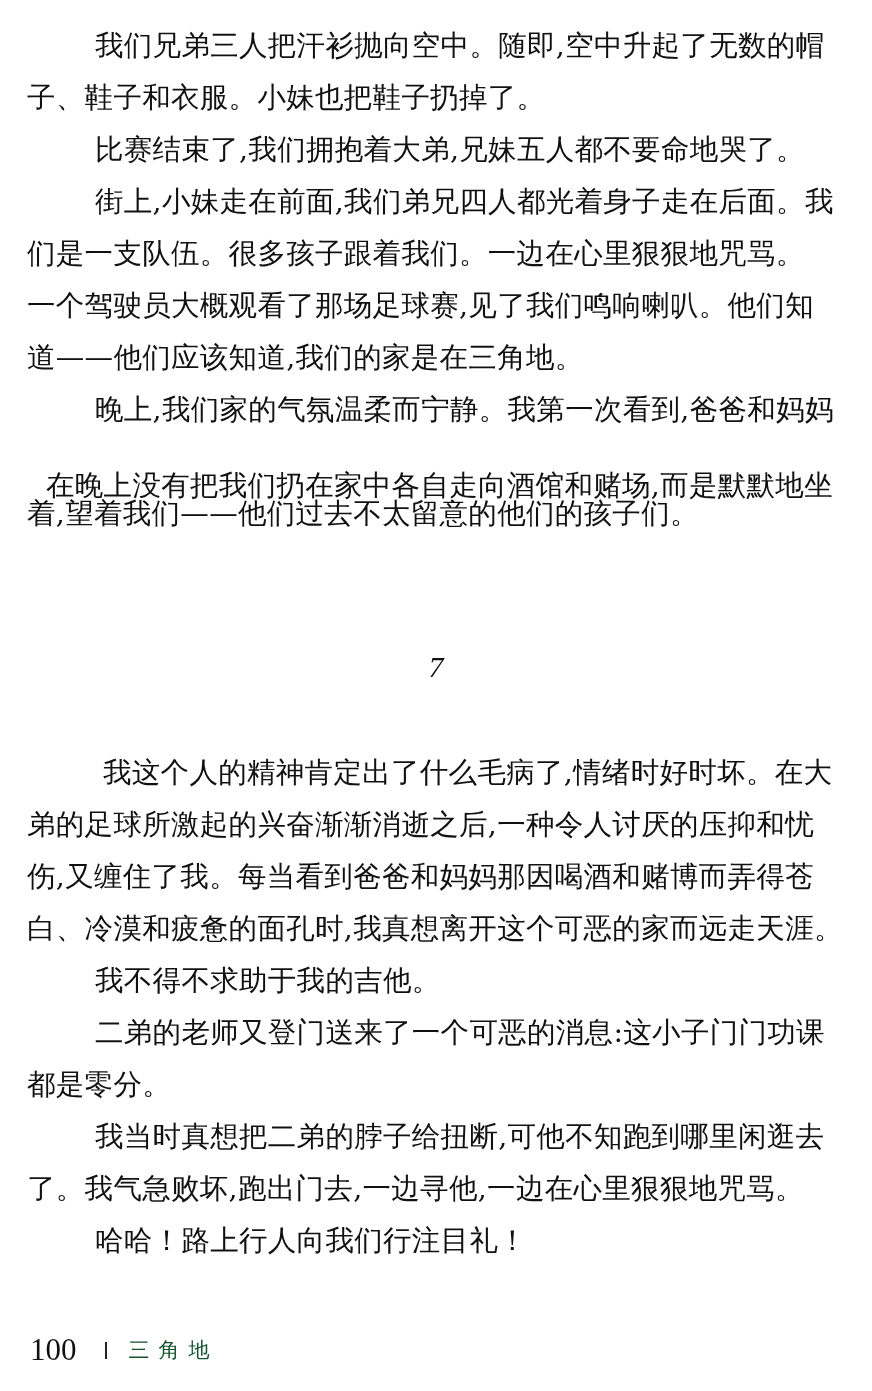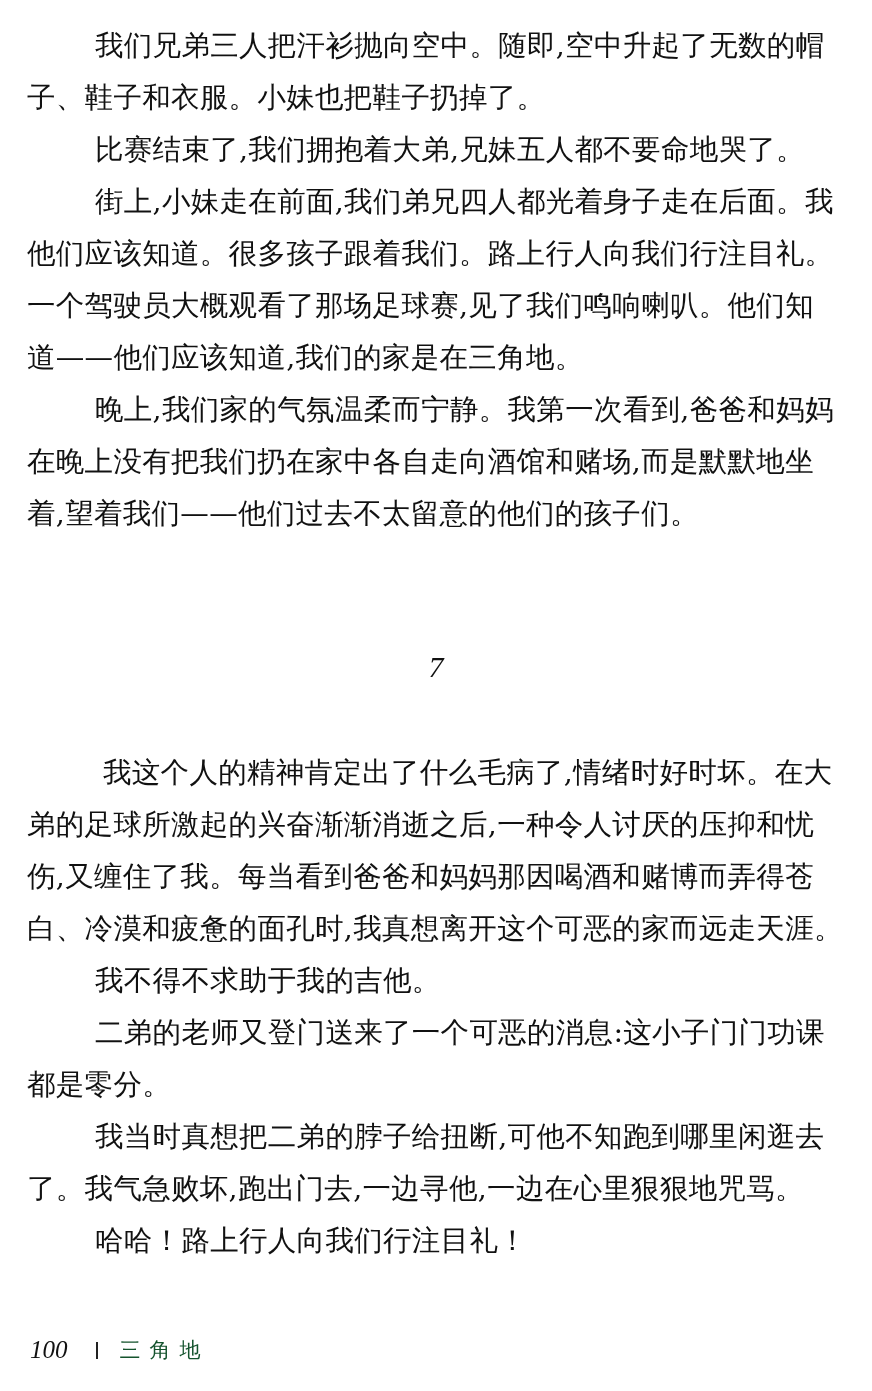--- a/index.html
+++ b/index.html
@@ -5,38 +5,38 @@
   html, body { margin: 0; padding: 0; background: #ffffff; }
   body { width: 872px; height: 1391px; position: relative; overflow: hidden;
          font-family: "DejaVu Serif", "Liberation Serif", serif; color: #111; }
   .page { position: absolute; left: 27px; top: 0; width: 818px; }
   .line { position: absolute; left: 0; height: 52px; font-size: 28.5px; line-height: 52px;
           white-space: nowrap; letter-spacing: 0.3px; }
   .line.indent { left: 68px; }
   .heading { position: absolute; left: 0; width: 818px; top: 645px; text-align: center;
              font-family: "Liberation Serif", serif; font-style: italic; font-size: 30px; line-height: 44px; }
   .footer { position: absolute; left: 30px; top: 1332px; height: 36px; display: flex; align-items: center; }
-  .page-num { font-family: "Liberation Serif", serif; font-style: italic; font-size: 25px; }
+  .page-num { font-family: "Liberation Serif", serif; font-size: 31px; }
   .sep { display: inline-block; width: 2px; height: 17px; background: #222; margin: 0 22px 0 28px; }
   .book-title { font-family: "DejaVu Sans", sans-serif; font-size: 21px; letter-spacing: 9px; color: #14532d; }
 </style>
 </head>
 <body>
 
 <div class="page">
   <div id="sec1">
       <div class="line indent" style="top: 20px;">我们兄弟三人把汗衫抛向空中。随即,空中升起了无数的帽</div>
       <div class="line" style="top: 72px;">子、鞋子和衣服。小妹也把鞋子扔掉了。</div>
       <div class="line indent" style="top: 124px;">比赛结束了,我们拥抱着大弟,兄妹五人都不要命地哭了。</div>
       <div class="line indent" style="top: 176px;">街上,小妹走在前面,我们弟兄四人都光着身子走在后面。我</div>
-      <div class="line" style="top: 228px;">他们应该知道。很多孩子跟着我们。路上行人向我们行注目礼。</div>
+      <div class="line" style="top: 228px;">们是一支队伍。很多孩子跟着我们。一边在心里狠狠地咒骂。</div>
       <div class="line" style="top: 280px;">一个驾驶员大概观看了那场足球赛,见了我们鸣响喇叭。他们知</div>
       <div class="line" style="top: 332px;">道——他们应该知道,我们的家是在三角地。</div>
       <div class="line indent" style="top: 384px;">晚上,我们家的气氛温柔而宁静。我第一次看到,爸爸和妈妈</div>
-      <div class="line" style="top: 436px;">在晚上没有把我们扔在家中各自走向酒馆和赌场,而是默默地坐</div>
+      <div class="line" style="top: 460px; margin-left: 19px;">在晚上没有把我们扔在家中各自走向酒馆和赌场,而是默默地坐</div>
       <div class="line" style="top: 488px;">着,望着我们——他们过去不太留意的他们的孩子们。</div>
     </div>
   <div class="heading">7</div>
   <div id="sec2">
       <div class="line indent" style="top: 747px; margin-left: 8px;">我这个人的精神肯定出了什么毛病了,情绪时好时坏。在大</div>
       <div class="line" style="top: 799px;">弟的足球所激起的兴奋渐渐消逝之后,一种令人讨厌的压抑和忧</div>
       <div class="line" style="top: 851px;">伤,又缠住了我。每当看到爸爸和妈妈那因喝酒和赌博而弄得苍</div>
       <div class="line" style="top: 903px;">白、冷漠和疲惫的面孔时,我真想离开这个可恶的家而远走天涯。</div>
       <div class="line indent" style="top: 955px;">我不得不求助于我的吉他。</div>
       <div class="line indent" style="top: 1007px;">二弟的老师又登门送来了一个可恶的消息:这小子门门功课</div>

